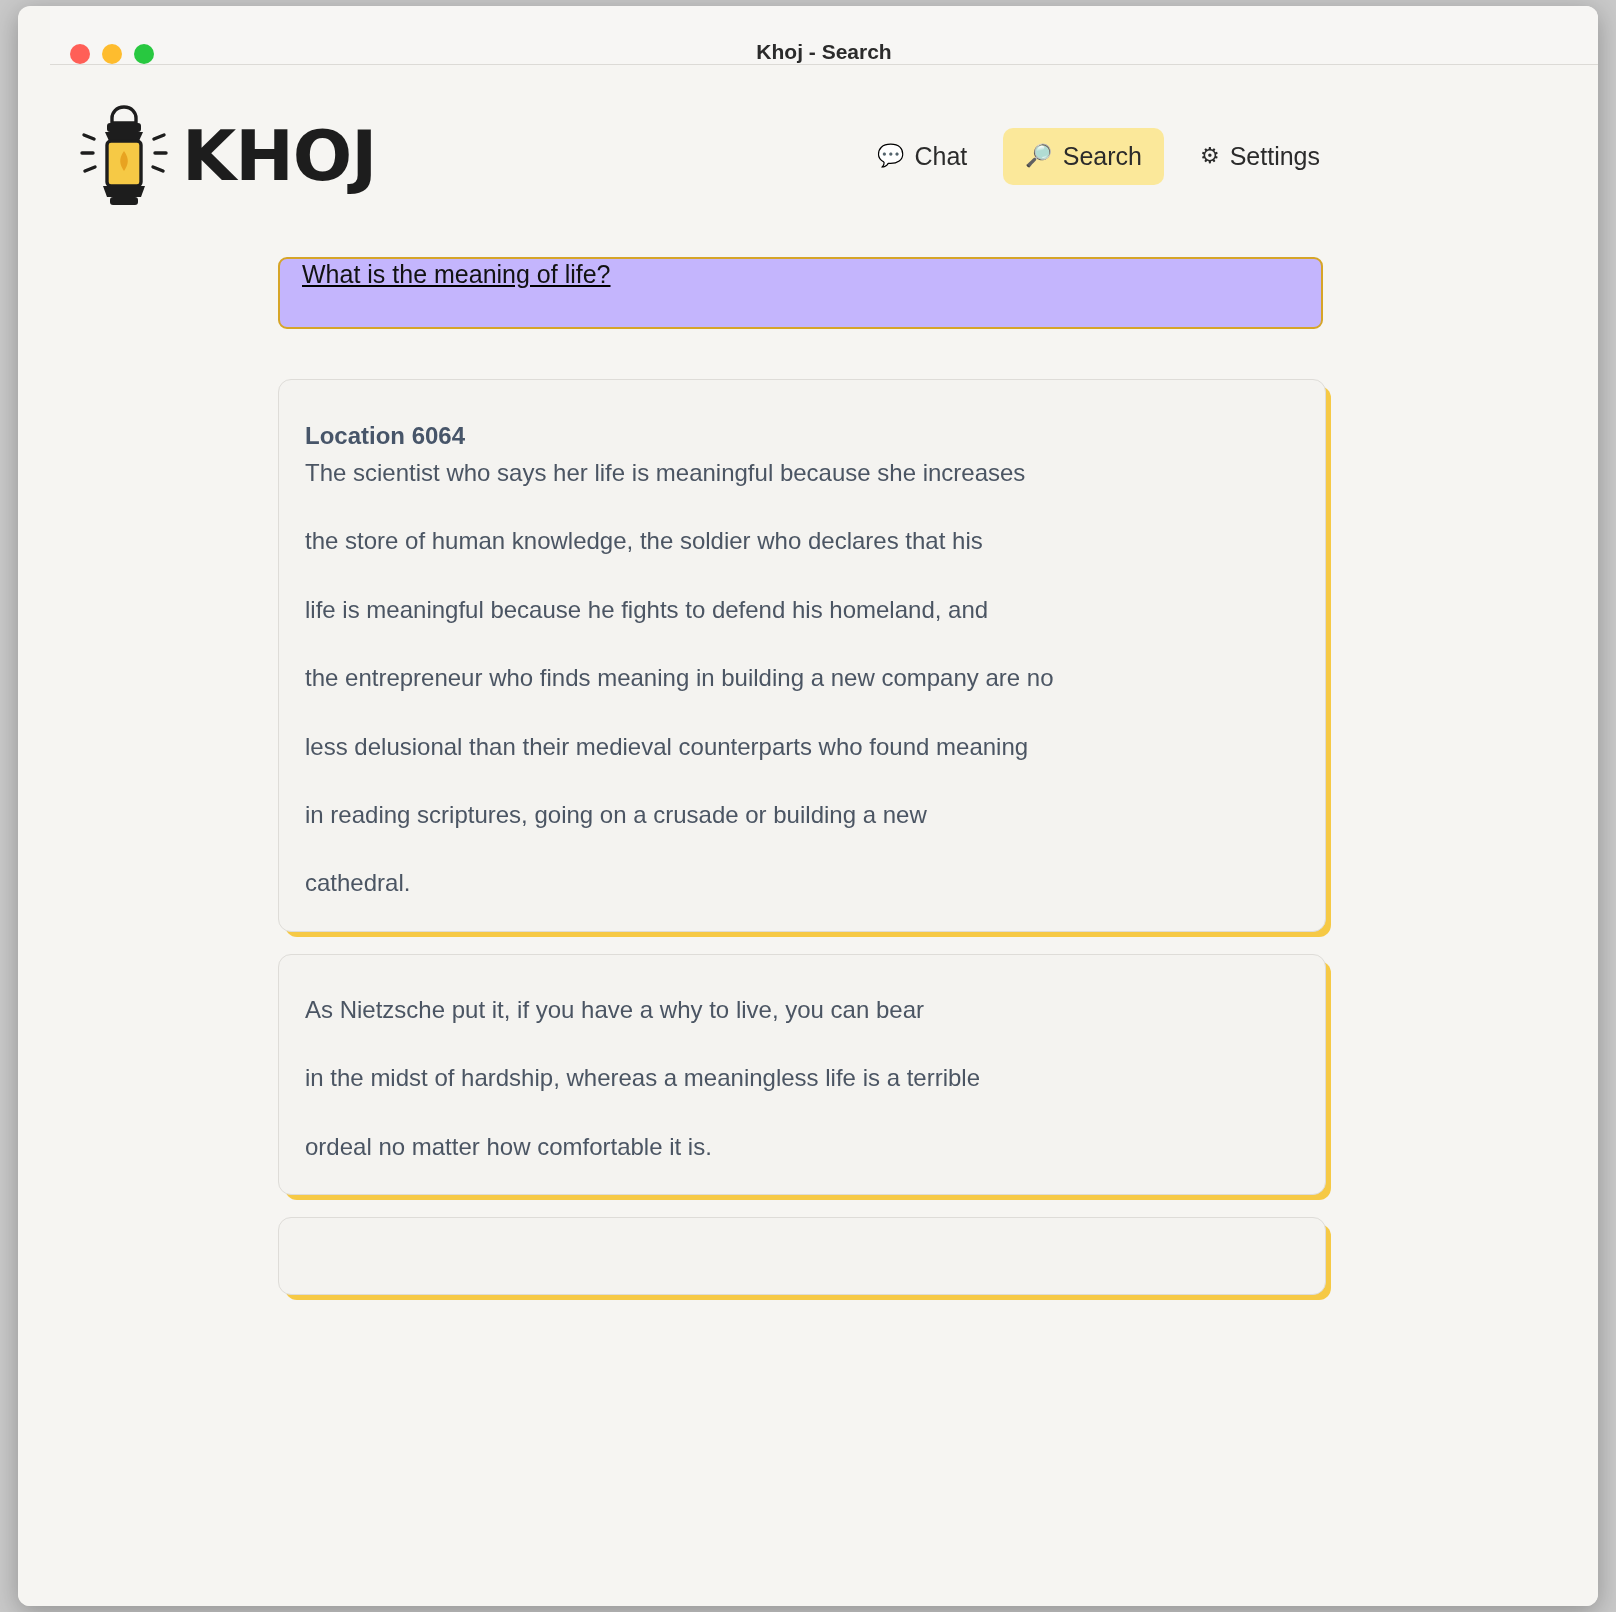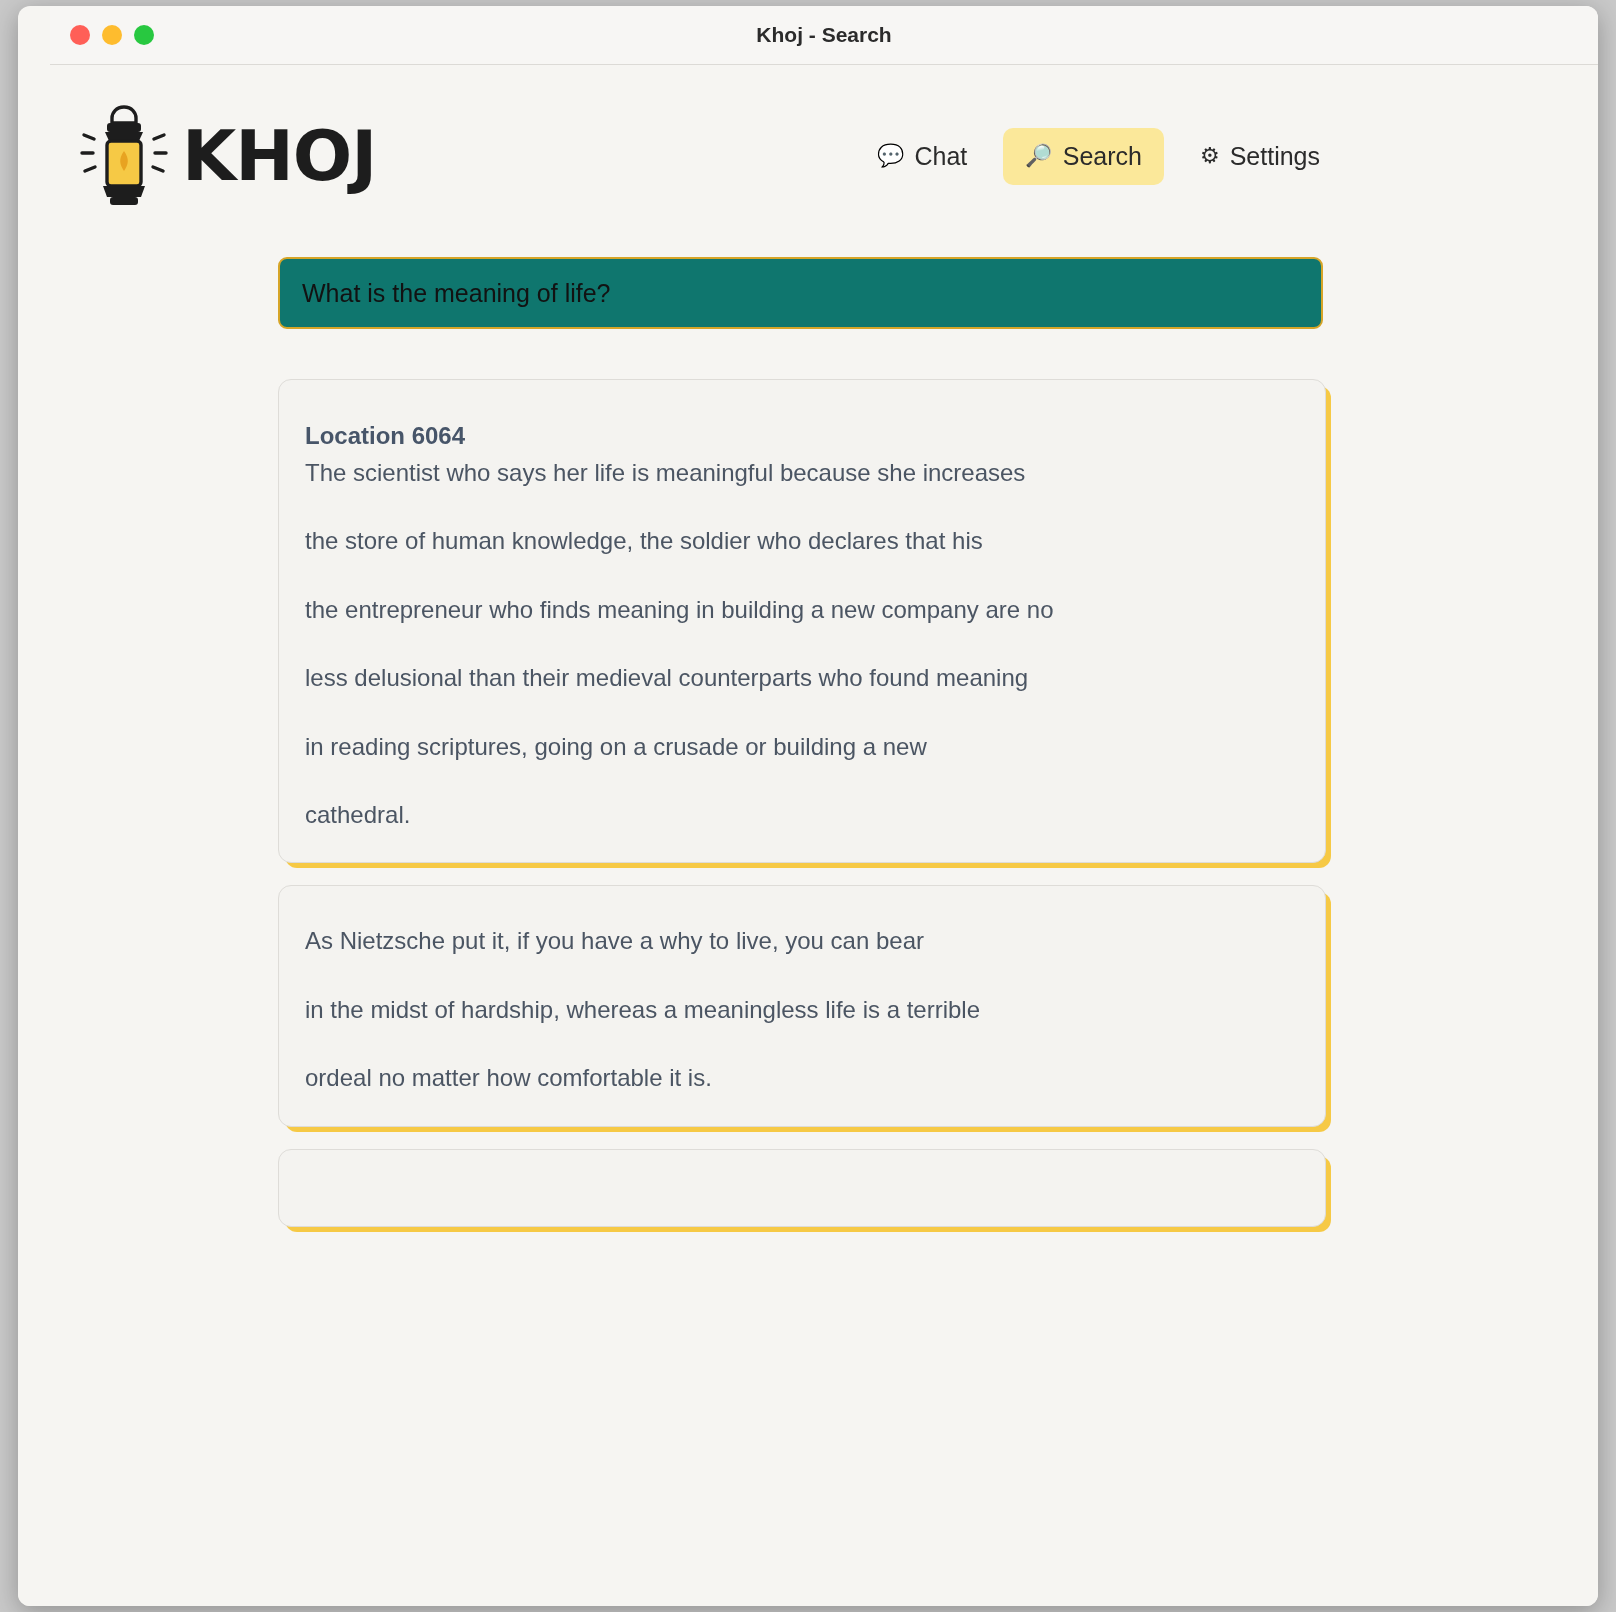--- a/index.html
+++ b/index.html
@@ -28,21 +28,21 @@
     flex-direction: column;
   }
 
   .titlebar {
     position: relative;
     height: 58px;
     min-height: 58px;
     background: #f7f6f4;
     border-bottom: 1px solid #dcdad6;
     display: flex;
-    align-items: center;
+    align-items: flex-end;
     margin-left: 32px;
   }
   .traffic {
     display: flex;
     gap: 12px;
     margin-left: 20px;
   }
   .dot {
     width: 20px; height: 20px;
     border-radius: 50%;
@@ -119,26 +119,27 @@
     display: inline-block;
   }
 
   .searchbar-wrap {
     padding: 46px 56px 0 260px;
   }
   .searchbar {
     box-sizing: border-box;
     width: 1045px;
     height: 72px;
-    background: #0f766e;
+    background: #c4b5fd;
     border: 2px solid #d6a528;
     border-radius: 9px;
     display: flex;
-    align-items: center;
+    align-items: flex-start;
     padding: 0 20px;
+    text-decoration: underline;
   }
   .searchbar input {
     border: none;
     outline: none;
     background: transparent;
     font-size: 25px;
     color: #121212;
     width: 100%;
     font-family: "Liberation Sans", sans-serif;
   }
@@ -232,20 +233,21 @@
         <input type="text" value="What is the meaning of life?" placeholder="Search" style="">
       </div>
     </div>
 
     <div class="results">
 
       <div class="card">
         <div class="card-title">Location 6064</div>
         <p class="card-line">The scientist who says her life is meaningful because she increases</p>
         <p class="card-line">the store of human knowledge, the soldier who declares that his</p>
+        <p class="card-line">life is meaningful because he fights to defend his homeland, and</p>
         <p class="card-line">the entrepreneur who finds meaning in building a new company are no</p>
         <p class="card-line">less delusional than their medieval counterparts who found meaning</p>
         <p class="card-line">in reading scriptures, going on a crusade or building a new</p>
         <p class="card-line">cathedral.</p>
       </div>
 
       <div class="card">
         <p class="card-line">As Nietzsche put it, if you have a why to live, you can bear</p>
         <p class="card-line">in the midst of hardship, whereas a meaningless life is a terrible</p>
         <p class="card-line">ordeal no matter how comfortable it is.</p>

